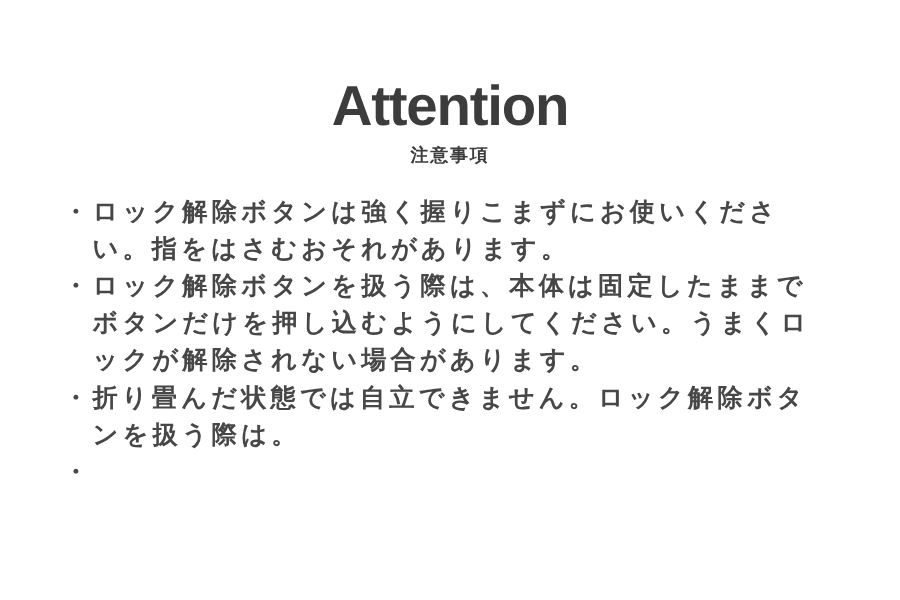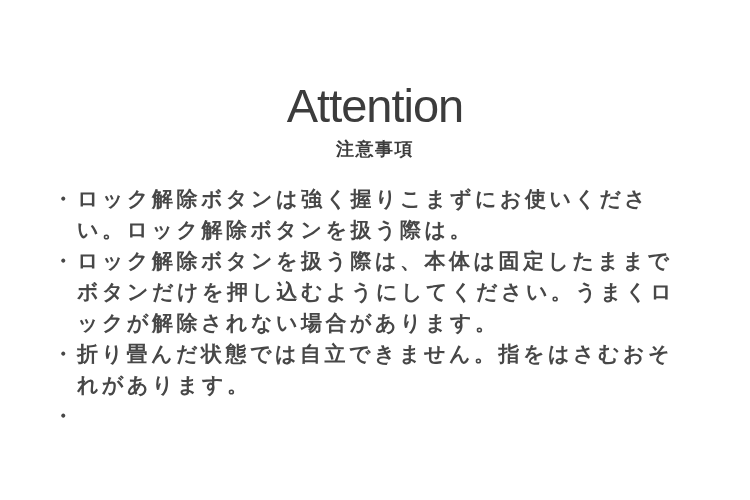--- a/index.html
+++ b/index.html
@@ -14,31 +14,31 @@
     overflow: hidden;
   }
   .attention-section {
     width: 750px;
     height: 500px;
     position: relative;
     box-sizing: border-box;
   }
   .page-title {
     margin: 0;
-    padding-top: 80px;
+    padding-top: 62px;
     font-size: 47px;
     line-height: 1.1;
-    font-weight: normal;
+    font-weight: bold;
     letter-spacing: -1px;
     text-align: center;
     color: #3c3c3c;
   }
   .page-subtitle {
     margin: 6px 0 0 0;
-    font-size: 18px;
+    font-size: 15px;
     line-height: 1.3;
     font-weight: bold;
     letter-spacing: 1.5px;
     text-align: center;
     color: #3c3c3c;
   }
   .notice-list {
     list-style: none;
     margin: 22px 0 0 57px;
     padding: 0;
@@ -68,27 +68,27 @@
 </head>
 <body>
 
 <div class="attention-section">
   <h1 class="page-title">Attention</h1>
   <p class="page-subtitle">注意事項</p>
 
   <ul class="notice-list">
     <li class="notice-item">
       <span class="bullet-marker">・</span>
-      <span class="notice-text">ロック解除ボタンは強く握りこまずにお使いください。ロック解除ボタンを扱う際は。</span>
+      <span class="notice-text">ロック解除ボタンは強く握りこまずにお使いください。指をはさむおそれがあります。</span>
     </li>
     <li class="notice-item">
       <span class="bullet-marker">・</span>
       <span class="notice-text">ロック解除ボタンを扱う際は、本体は固定したままでボタンだけを押し込むようにしてください。うまくロックが解除されない場合があります。</span>
     </li>
     <li class="notice-item">
       <span class="bullet-marker">・</span>
-      <span class="notice-text">折り畳んだ状態では自立できません。指をはさむおそれがあります。</span>
+      <span class="notice-text">折り畳んだ状態では自立できません。ロック解除ボタンを扱う際は。</span>
     </li>
     <li class="notice-item">
       <span class="bullet-marker">・</span>
     </li>
   </ul>
 </div>
 
 </body></html>

